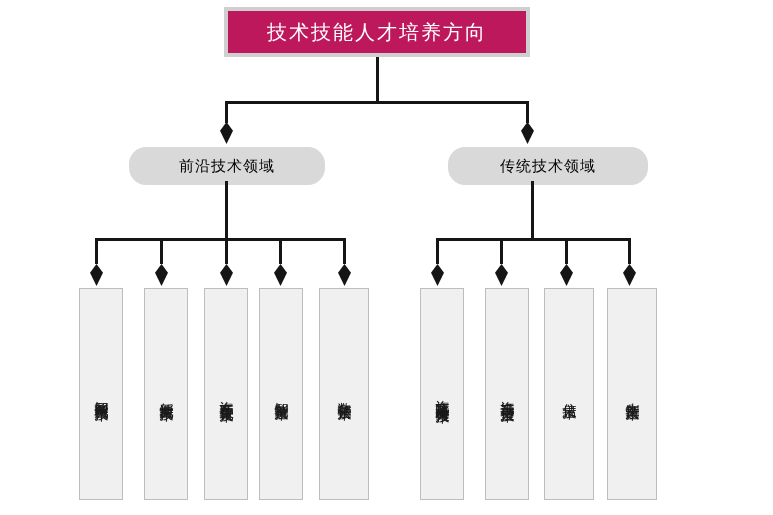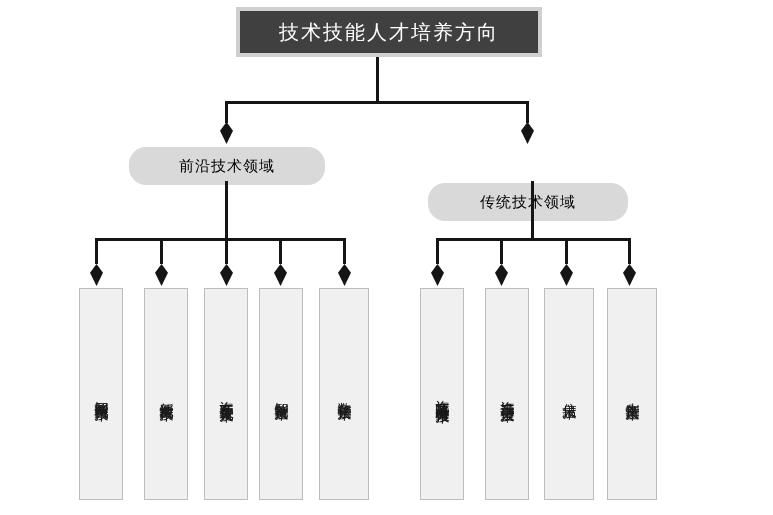--- a/index.html
+++ b/index.html
@@ -19,26 +19,25 @@
   }
 
   
   .root-node {
     position: absolute;
     left: 224px;
     top: 7px;
     width: 306px;
     height: 50px;
     box-sizing: border-box;
-    background: #404040;
+    background: #be185d;
     border: 4px solid #cfcfcf;
     display: flex;
     align-items: center;
     justify-content: center;
-    margin-left: 12px;
   }
   .root-node .root-label {
     color: #ffffff;
     font-size: 20px;
     letter-spacing: 2px;
     line-height: 1;
     white-space: nowrap;
   }
 
   
@@ -53,21 +52,21 @@
     justify-content: center;
   }
   .pill .pill-label {
     color: #000000;
     font-size: 15px;
     letter-spacing: 1px;
     line-height: 1;
     white-space: nowrap;
   }
   #pill-left  { left: 129px; width: 196px; }
-  #pill-right { left: 428px; width: 200px; margin-top: 36px; }
+  #pill-right { left: 448px; width: 200px; }
 
   
   .leaf {
     position: absolute;
     top: 288px;
     width: 44px;
     height: 212px;
     box-sizing: border-box;
     background: #f0f0f0;
     border: 1px solid #bdbdbd;

